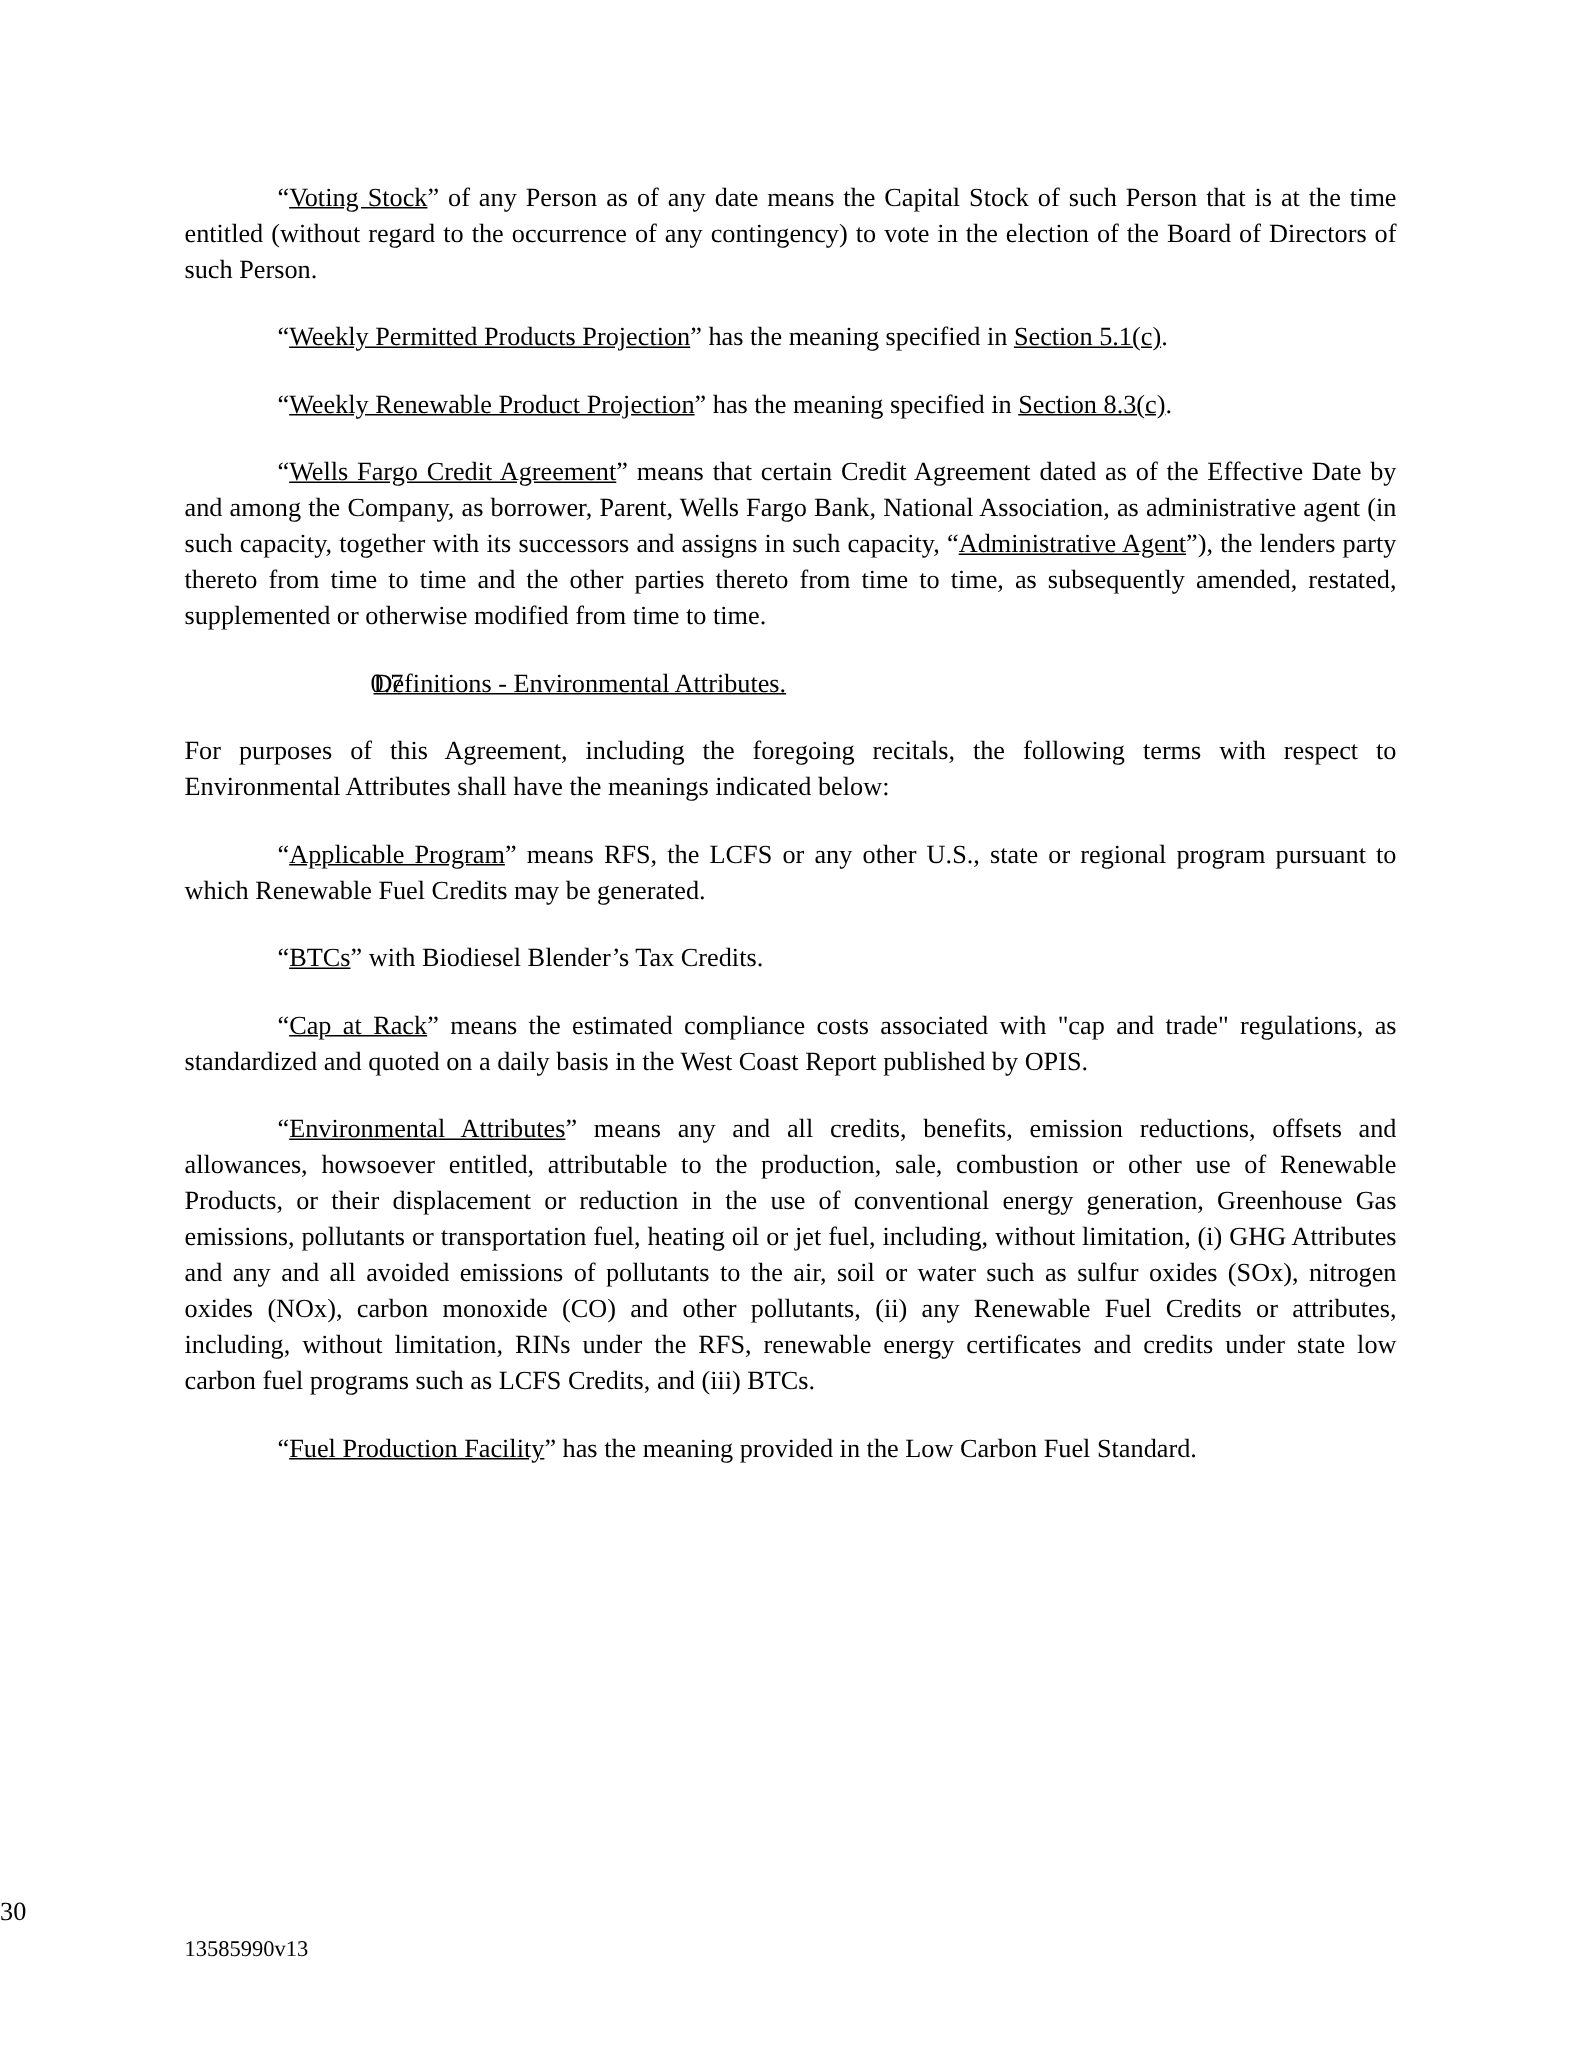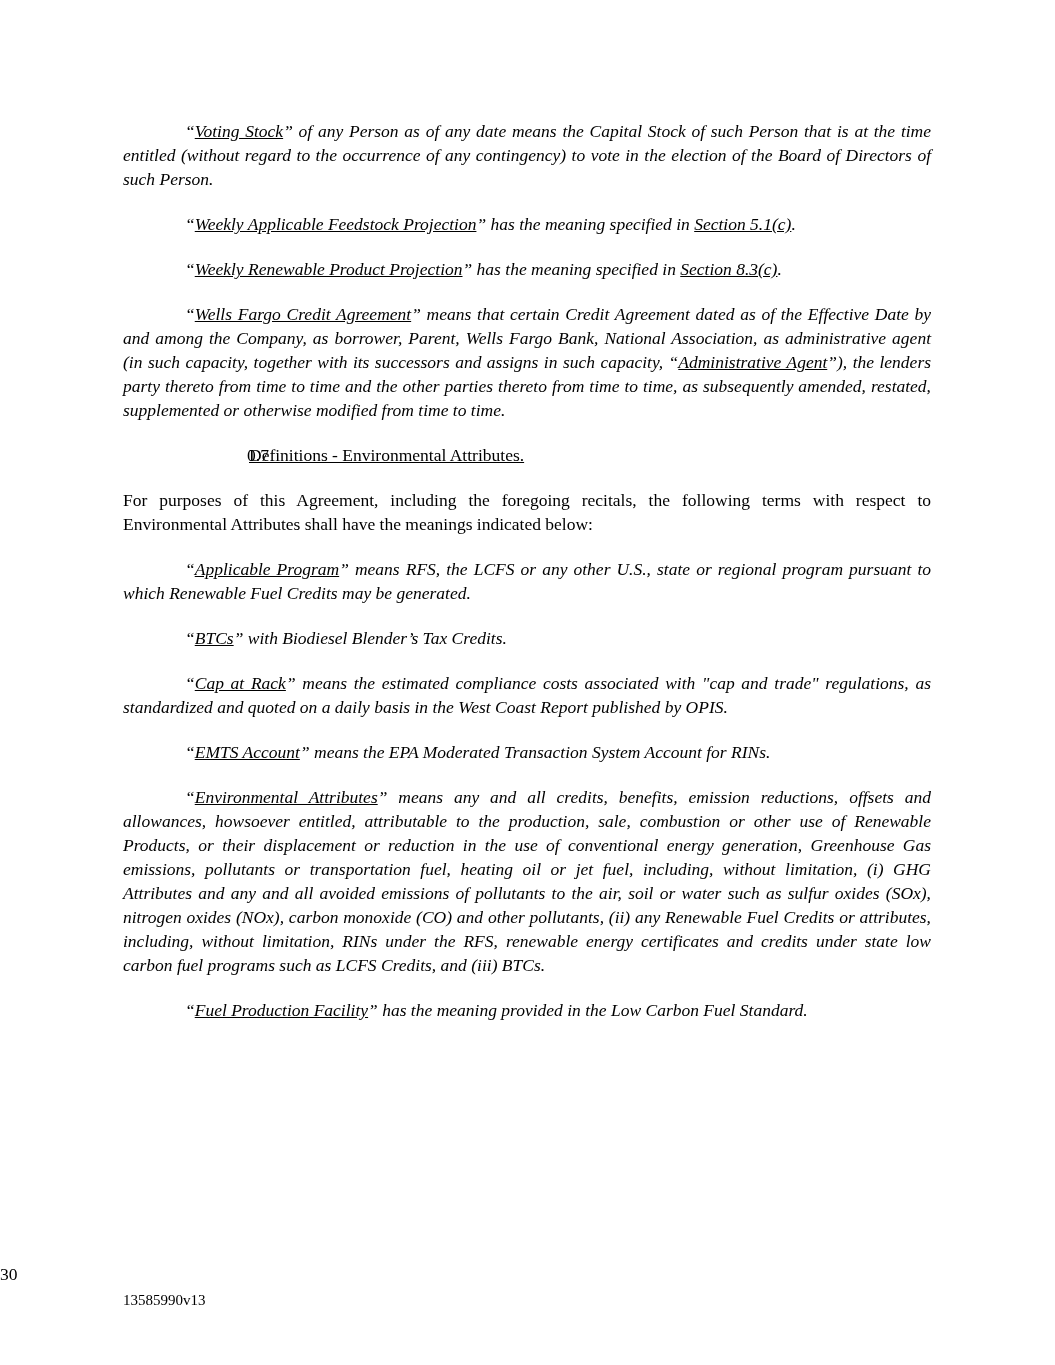--- a/index.html
+++ b/index.html
@@ -23,21 +23,20 @@
     left: 123px;
     top: 119px;
     width: 808px;
   }
   .content p {
     margin: 0 0 21px 0;
     text-align: justify;
   }
   p.indent {
     text-indent: 62px;
-    font-style: italic;
   }
   .u {
     text-decoration: underline;
   }
   .heading {
     text-indent: 62px;
   }
   .hnum {
     display: inline-block;
     width: 64px;
@@ -58,39 +57,38 @@
   }
 </style>
 </head>
 <body>
 
 <div class="page">
   <div class="content">
 
     <p class="indent"><span>“</span><span class="u">Voting Stock</span><span>” of any Person as of any date means the Capital Stock of such Person that is at the time entitled (without regard to the occurrence of any contingency) to vote in the election of the Board of Directors of such Person.</span></p>
 
-    <p class="indent"><span>“</span><span class="u">Weekly Applicable Feedstock Projection</span><span>” has the meaning specified in </span><span class="u">Section 5.1(c)</span><span>.</span></p>
+    <p class="indent"><span>“</span><span class="u">Weekly Permitted Products Projection</span><span>” has the meaning specified in </span><span class="u">Section 5.1(c)</span><span>.</span></p>
 
     <p class="indent"><span>“</span><span class="u">Weekly Renewable Product Projection</span><span>” has the meaning specified in </span><span class="u">Section 8.3(c)</span><span>.</span></p>
 
     <p class="indent"><span>“</span><span class="u">Wells Fargo Credit Agreement</span><span>” means that certain Credit Agreement dated as of the Effective Date by and among the Company, as borrower, Parent, Wells Fargo Bank, National Association, as administrative agent (in such capacity, together with its successors and assigns in such capacity, “</span><span class="u">Administrative Agent</span><span>”), the lenders party thereto from time to time and the other parties thereto from time to time, as subsequently amended, restated, supplemented or otherwise modified from time to time.</span></p>
 
     <p class="heading"><span class="hnum">0.7</span><span class="u">Definitions - Environmental Attributes.</span></p>
 
     <p><span>For purposes of this Agreement, including the foregoing recitals, the following terms with respect to Environmental Attributes shall have the meanings indicated below:</span></p>
 
     <p class="indent"><span>“</span><span class="u">Applicable Program</span><span>” means RFS, the LCFS or any other U.S., state or regional program pursuant to which Renewable Fuel Credits may be generated.</span></p>
 
     <p class="indent"><span>“</span><span class="u">BTCs</span><span>” with Biodiesel Blender’s Tax Credits.</span></p>
 
     <p class="indent"><span>“</span><span class="u">Cap at Rack</span><span>” means the estimated compliance costs associated with "cap and trade" regulations, as standardized and quoted on a daily basis in the West Coast Report published by OPIS.</span></p>
 
 
 
-    <p class="indent"><span>“</span><span class="u">EMTS Account</span><span>” means the EPA Moderated Transaction System Account for RINs.</span></p>
 
     <p class="indent"><span>“</span><span class="u">Environmental Attributes</span><span>” means any and all credits, benefits, emission reductions, offsets and allowances, howsoever entitled, attributable to the production, sale, combustion or other use of Renewable Products, or their displacement or reduction in the use of conventional energy generation, Greenhouse Gas emissions, pollutants or transportation fuel, heating oil or jet fuel, including, without limitation, (i) GHG Attributes and any and all avoided emissions of pollutants to the air, soil or water such as sulfur oxides (SOx), nitrogen oxides (NOx), carbon monoxide (CO) and other pollutants, (ii) any Renewable Fuel Credits or attributes, including, without limitation, RINs under the RFS, renewable energy certificates and credits under state low carbon fuel programs such as LCFS Credits, and (iii) BTCs.</span></p>
 
     <p class="indent"><span>“</span><span class="u">Fuel Production Facility</span><span>” has the meaning provided in the Low Carbon Fuel Standard.</span></p>
 
   </div>
 
   <div class="page-number">30</div>
   <div class="doc-id">13585990v13</div>
 </div>

